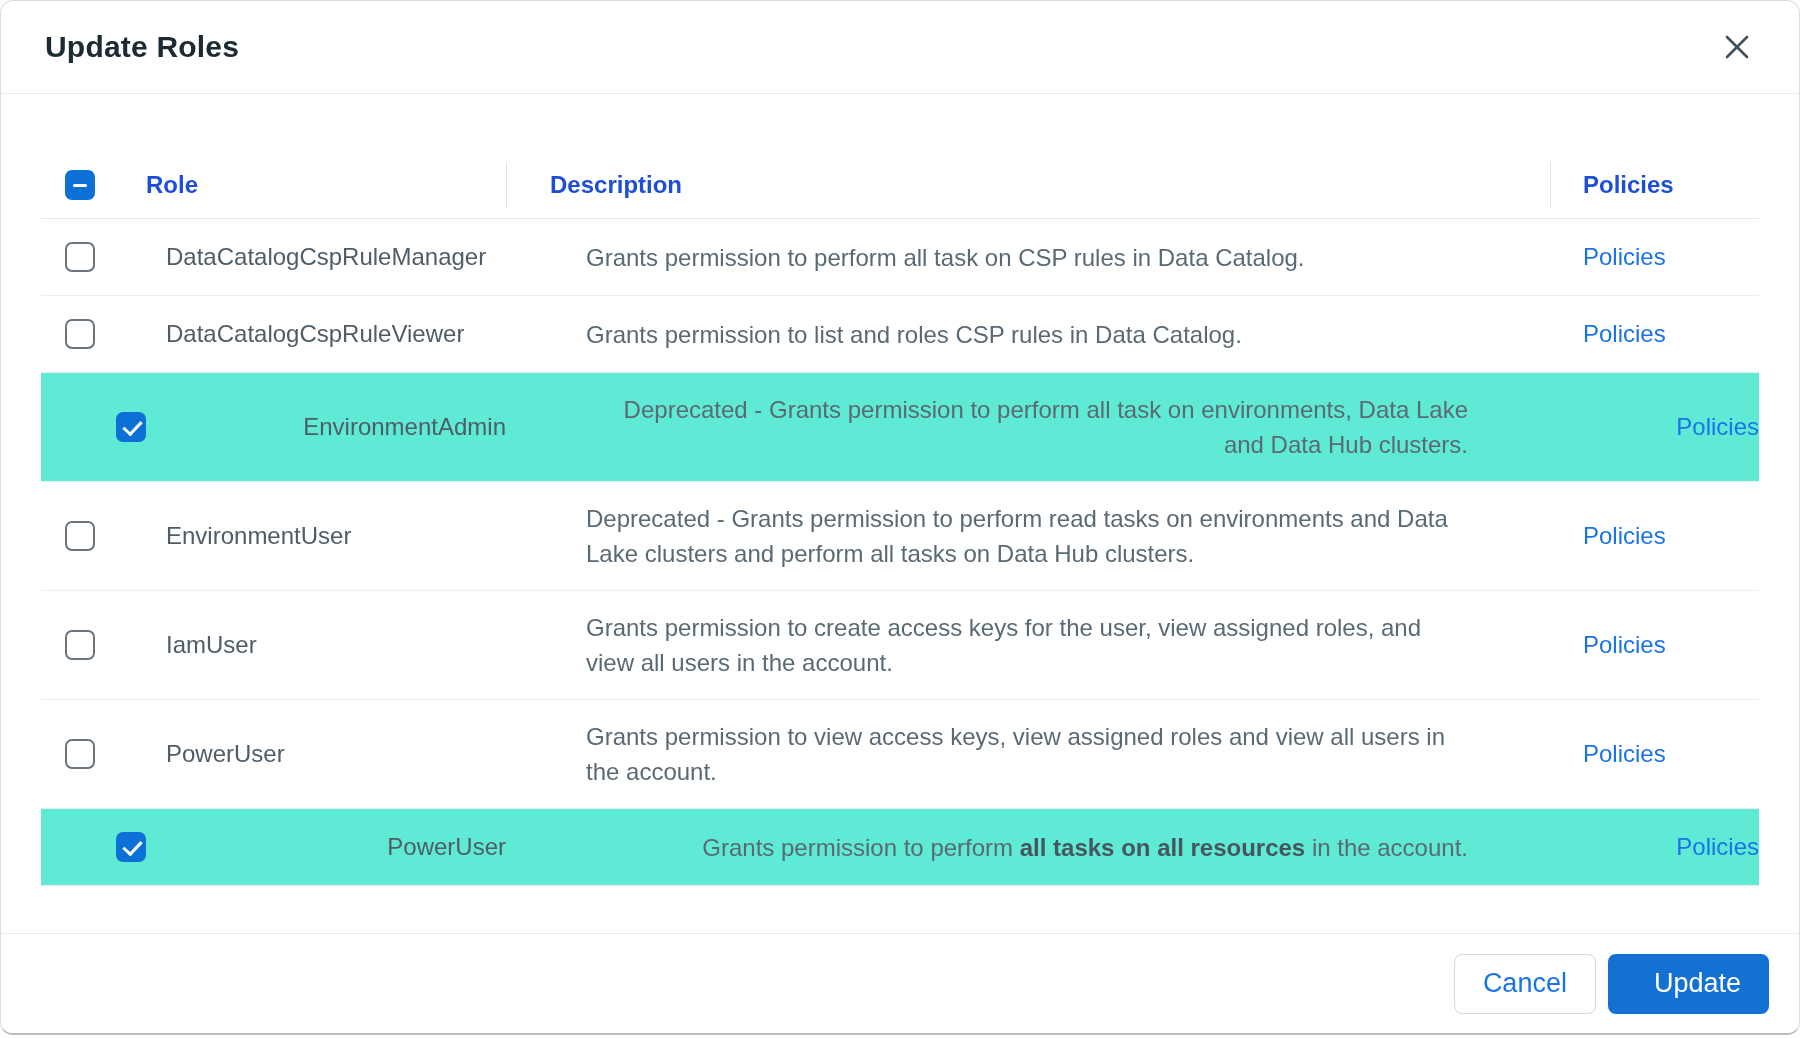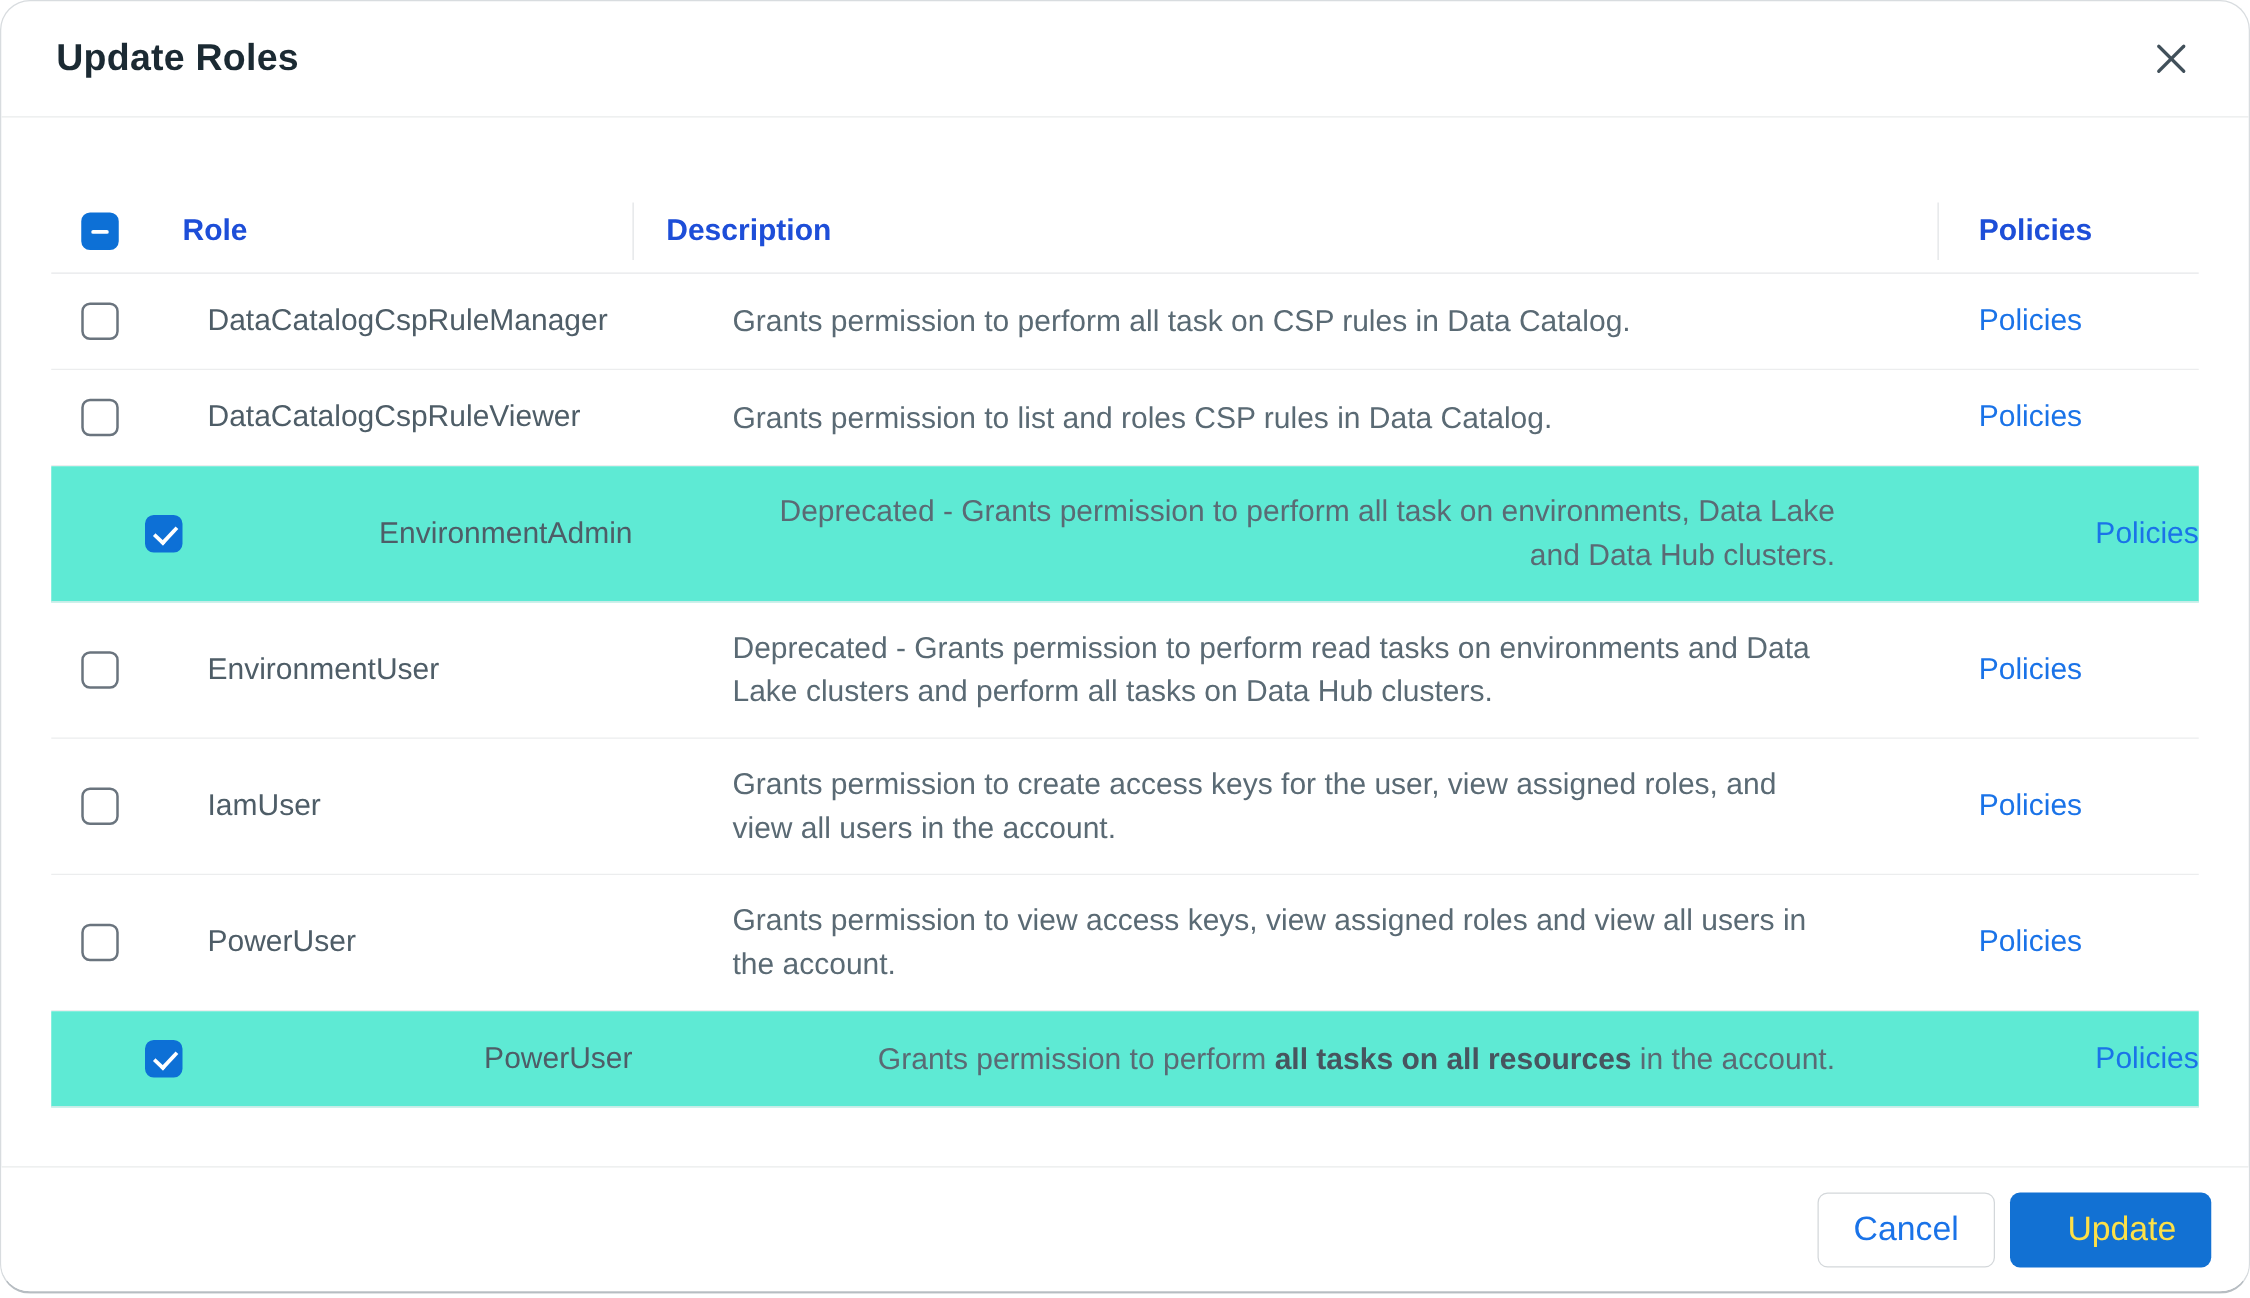--- a/index.html
+++ b/index.html
@@ -2,21 +2,21 @@
 <html><head>
 <meta charset="utf-8">
 <style>
   * { margin:0; padding:0; box-sizing:border-box; }
   html,body { background:#fff; font-family:"Liberation Sans", sans-serif; }
   .stage { position:relative; width:1800px; height:1038px; }
 
   .modal {
     position:absolute; left:0; top:0; width:1800px; height:1035px;
     background:#fff; border:1px solid #d8dcdf; border-bottom:2px solid #b7bdc2;
-    border-radius:24px; overflow:hidden;
+    border-radius:13px; overflow:hidden;
   }
 
   
   .modal-header {
     height:93px; display:flex; align-items:center;
     padding:0 44px; border-bottom:1px solid #e9ebec;
   }
   .dialog-title { font-size:30px; font-weight:700; color:#1b2a33; letter-spacing:.2px; }
   .close-btn {
     margin-left:auto; width:36px; height:36px; background:none; border:none;
@@ -67,21 +67,21 @@
     position:absolute; left:0; right:0; bottom:0; height:100px;
     border-top:1px solid #e9ebec; background:#fff;
     display:flex; align-items:center; justify-content:flex-end; gap:12px;
     padding-right:30px;
   }
   .btn {
     height:60px; padding:0 28px; font-size:27px; border-radius:8px;
     font-family:"Liberation Sans", sans-serif; cursor:pointer;
   }
   .btn-cancel { background:#fff; border:1px solid #d3d7da; color:#1a73e8; }
-  .btn-update { background:#1271d3; border:none; color:#fde047;padding-left:46px; }
+  .btn-update { background:#1271d3; border:none; color:#ffffff;padding-left:46px; }
 </style>
 </head>
 <body>
 
 <div class="stage">
   <div class="modal">
 
     <div class="modal-header">
       <div class="dialog-title">Update Roles</div>
       <button class="close-btn" aria-label="close">
@@ -92,21 +92,21 @@
       </button>
     </div>
 
     <div class="modal-body">
 
       <div class="thead">
         <div class="cell-cb">
           <span class="checkbox indeterminate"></span>
         </div>
         <div class="head-label">Role</div>
-        <div class="head-label vline cell-desc-h" style="padding-left:27px">Description</div>
+        <div class="head-label vline cell-desc-h" style="padding-left:44px">Description</div>
         <div class="head-label vline" style="padding-left:33px">Policies</div>
       </div>
 
       <div class="trow">
         <div class="cell-cb"><span class="checkbox"></span></div>
         <div class="cell-role">DataCatalogCspRuleManager</div>
         <div class="cell-desc"><span>Grants permission to perform all task on CSP rules in Data Catalog.</span></div>
         <div class="cell-pol"><a class="policies-link">Policies</a></div>
       </div>
 

